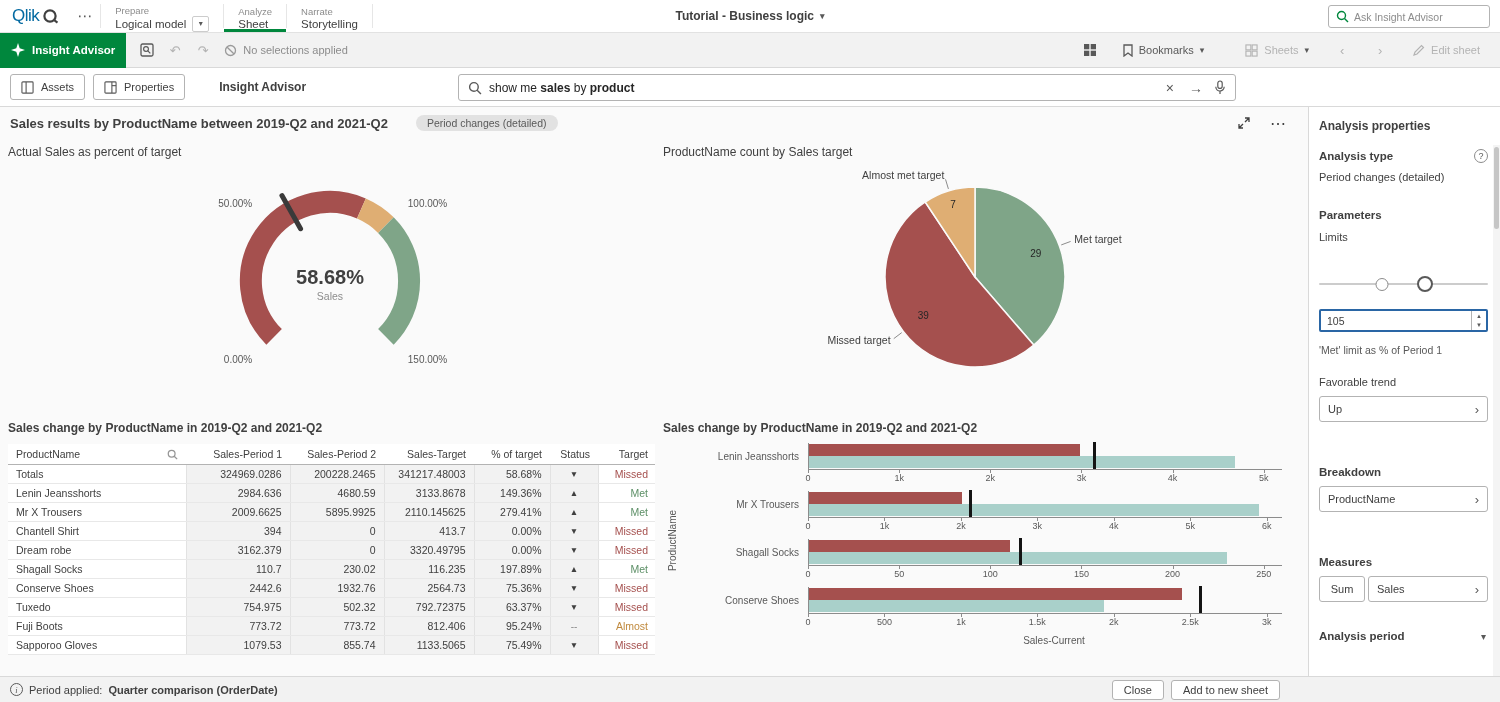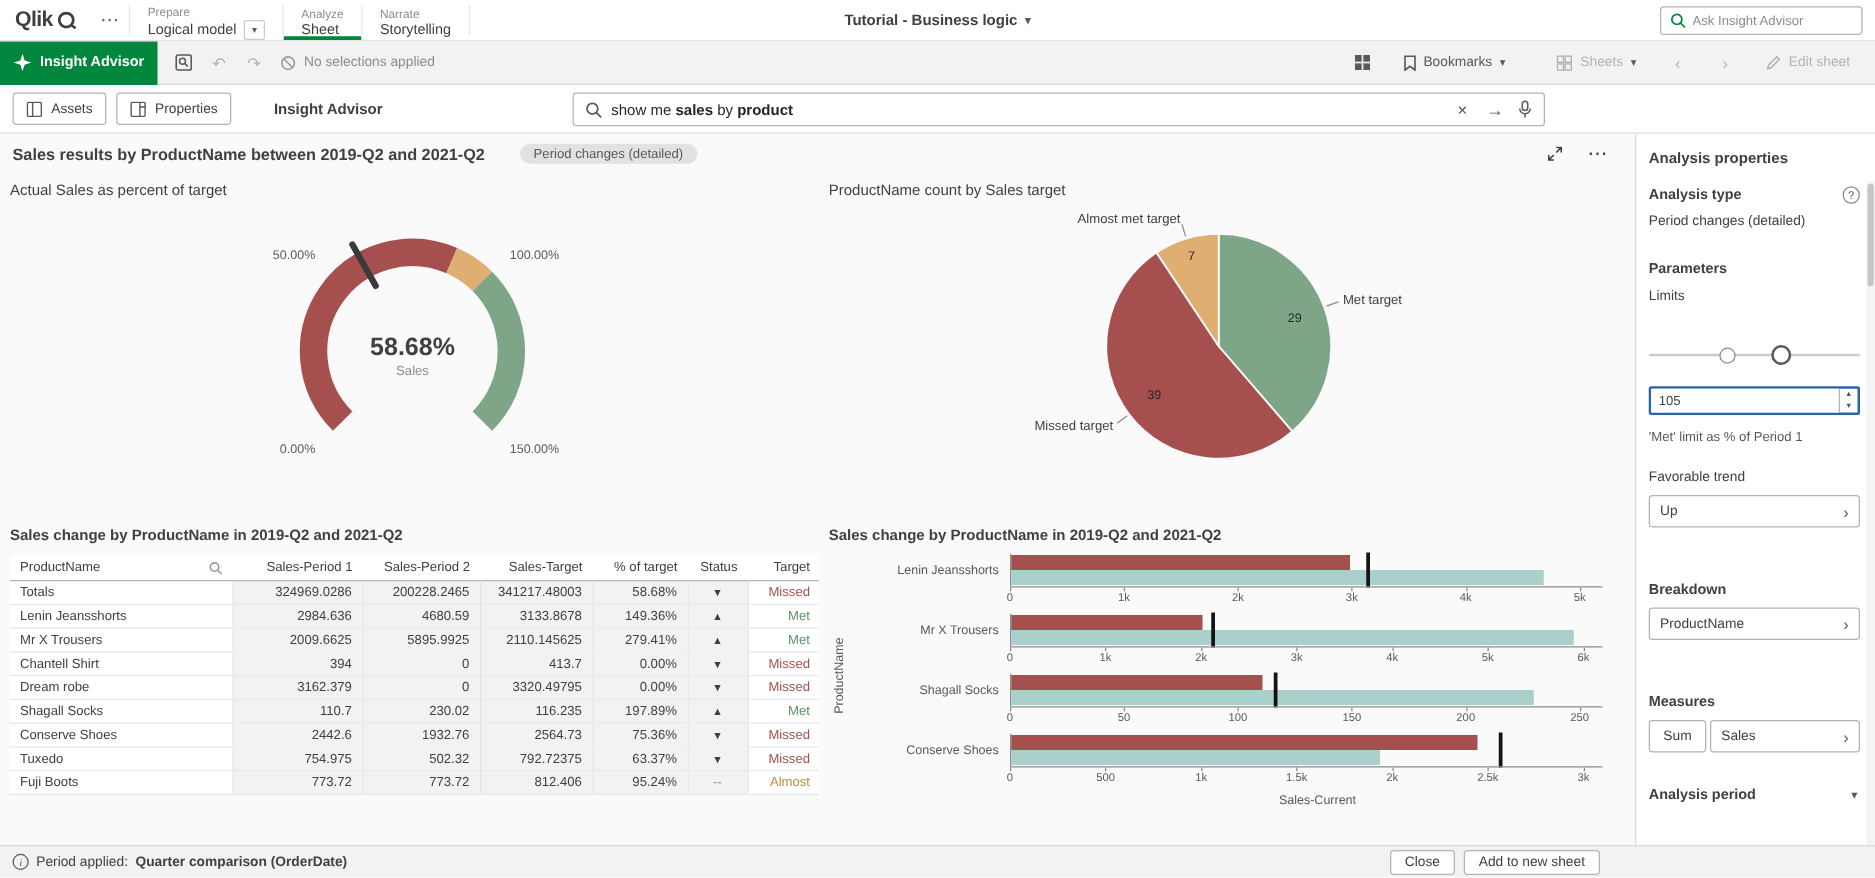--- a/index.html
+++ b/index.html
@@ -5,21 +5,21 @@
   *{margin:0;padding:0;box-sizing:border-box}
   html,body{width:1500px;height:702px;overflow:hidden;background:#fff;color:#404040;
     font-family:"Liberation Sans",sans-serif}
   .app{width:1500px;height:702px;display:flex;flex-direction:column}
   svg{display:block}
   button{font-family:inherit;background:none;border:none;cursor:pointer;color:inherit}
 
   
   .topbar{height:33px;background:#fff;border-bottom:1px solid #e2e2e2;display:flex;align-items:stretch;position:relative;flex:none}
   .logo{display:flex;align-items:center;gap:3px;padding:0 10px 0 12px;cursor:pointer}
-  .logo-text{font-size:17px;font-weight:bold;letter-spacing:-.5px;color:#404040}
+  .logo-text{font-size:17px;font-weight:normal;letter-spacing:-.5px;color:#0369a1}
   .dots-btn{font-size:15px;color:#595959;padding:0 8px}
   .vdiv{width:1px;background:#e6e6e6;margin:4px 0}
   .nav{display:flex;align-items:stretch}
   .nav-item{position:relative;display:flex;flex-direction:column;justify-content:flex-end;padding:0 14px;cursor:pointer}
   .nav-item.active::after{content:"";position:absolute;left:0;right:0;bottom:0;height:3px;background:#00873d}
   .nav-sec{font-size:9.5px;color:#8c8c8c;line-height:1.2}
   .nav-main{font-size:11.5px;color:#404040;display:flex;align-items:center;gap:6px;line-height:1.3}
   .nav-dd{width:17px;height:16px;border:1px solid #ccc;border-radius:2px;font-size:8px;color:#595959;display:flex;align-items:center;justify-content:center}
   .app-title{position:absolute;left:50%;top:0;height:100%;transform:translateX(-50%);display:flex;align-items:center;gap:6px;font-size:12px;font-weight:bold;cursor:pointer}
   .chev{font-size:9px;color:#595959}
@@ -430,20 +430,29 @@
                   <td class="c-result res-missed">Missed</td>
                 </tr>
                 <tr>
                   <td class="c-name">Fuji Boots</td>
                   <td class="c-num">773.72</td>
                   <td class="c-num">773.72</td>
                   <td class="c-num">812.406</td>
                   <td class="c-num">95.24%</td>
                   <td class="c-status st-dash">--</td>
                   <td class="c-result res-almost">Almost</td>
+                </tr>
+                <tr>
+                  <td class="c-name">Sapporoo Gloves</td>
+                  <td class="c-num">1079.53</td>
+                  <td class="c-num">855.74</td>
+                  <td class="c-num">1133.5065</td>
+                  <td class="c-num">75.49%</td>
+                  <td class="c-status st-down">▼</td>
+                  <td class="c-result res-missed">Missed</td>
                 </tr>
               </tbody>
           </table>
         </section>
 
         <section class="chart">
           <div class="chart-title bold">Sales change by ProductName in 2019-Q2 and 2021-Q2</div>
           <div class="bullet-wrap">
             <div class="bullet-ylabel">ProductName</div>
             <div class="bullet-rows">

